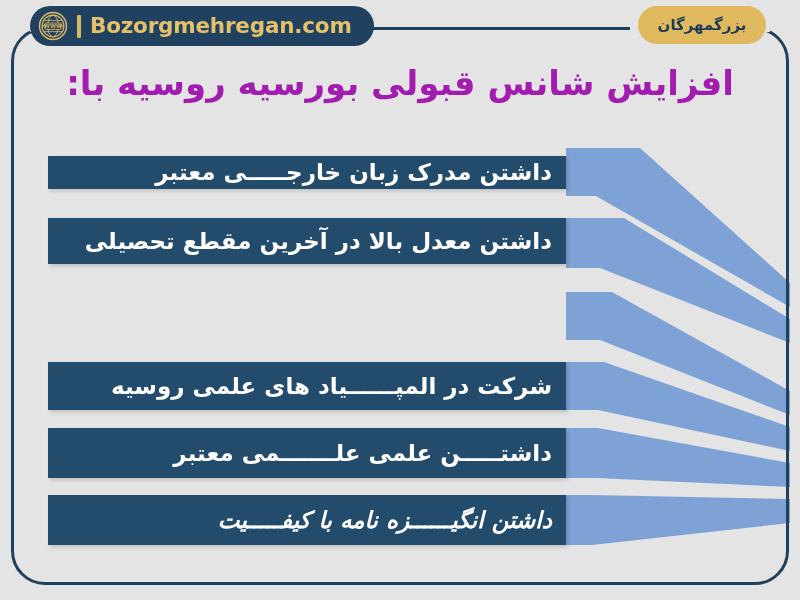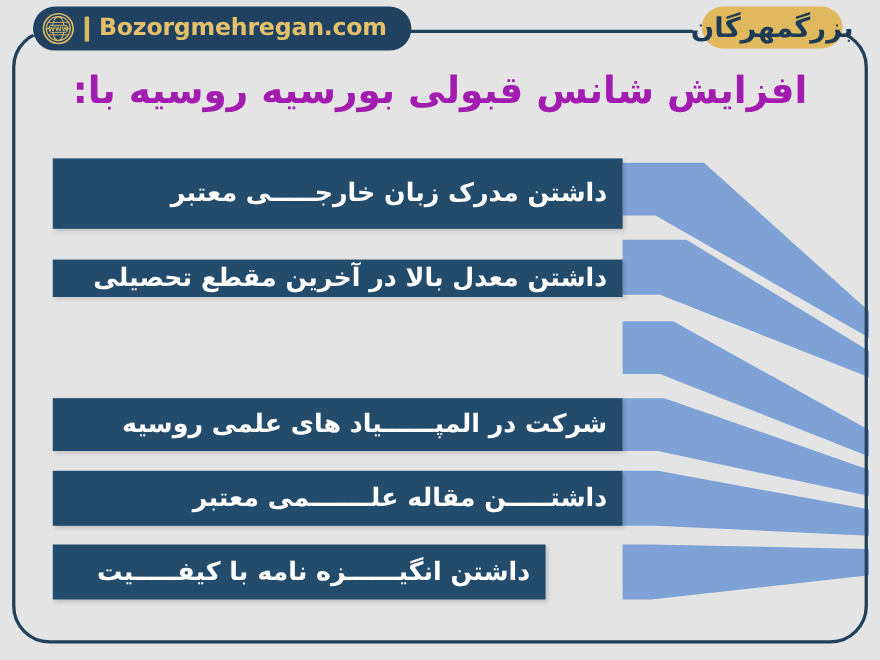--- a/index.html
+++ b/index.html
@@ -76,21 +76,21 @@
     width: 128px;
     height: 38px;
     background: #e0b95f;
     border-radius: 19px;
     display: flex;
     align-items: center;
     justify-content: center;
   }
   #brand-name {
     color: #1d3b55;
-    font-size: 25px;
+    font-size: 15px;
     font-weight: bold;
     direction: rtl;
     line-height: 1;
     white-space: nowrap;
   }
 
   
   #title {
     position: absolute;
     left: 0;
@@ -173,34 +173,34 @@
     <div id="site-divider"></div>
     <div id="site-name">Bozorgmehregan.com</div>
   </div>
 
   <div id="brand-pill">
     <div id="brand-name">بزرگمهرگان</div>
   </div>
 
   <div id="title">افزایش شانس قبولی بورسیه روسیه با:</div>
 
-  <div class="bar" style="top:144px; width:518px; height:64px;">
+  <div class="bar" style="top:156px; width:518px; height:33px;">
     <span class="bar-label">داشتن مدرک زبان خارجـــــی معتبر</span>
   </div>
 
-  <div class="bar" style="top:236px; width:518px; height:34px;padding-left:33px;">
+  <div class="bar" style="top:218px; width:518px; height:46px;padding-left:33px;">
     <span class="bar-label">داشتن معدل بالا در آخرین مقطع تحصیلی</span>
   </div>
 
 
   <div class="bar" style="top:362px; width:518px; height:48px;padding-left:46px;">
     <span class="bar-label">شرکت در المپــــــیاد های علمی روسیه</span>
   </div>
 
   <div class="bar" style="top:428px; width:518px; height:50px;">
-    <span class="bar-label">داشتـــــن مقاله علـــــــمی معتبر</span>
-  </div>
-
-  <div class="bar" style="top:495px; width:448px; height:50px;">
+    <span class="bar-label">داشتـــــن علمی علـــــــمی معتبر</span>
+  </div>
+
+  <div class="bar" style="top:495px; width:518px; height:50px;font-style:italic;">
     <span class="bar-label">داشتن انگیــــــزه نامه با کیفـــــیت</span>
   </div>
 
 </div>
 
 </body></html>

